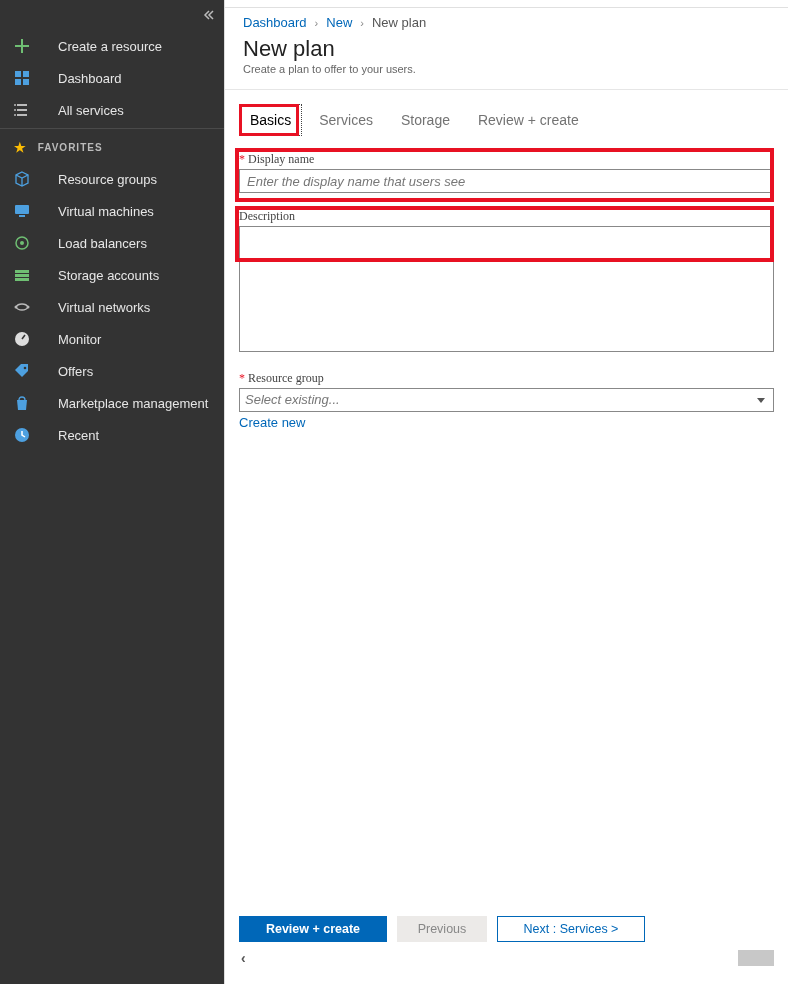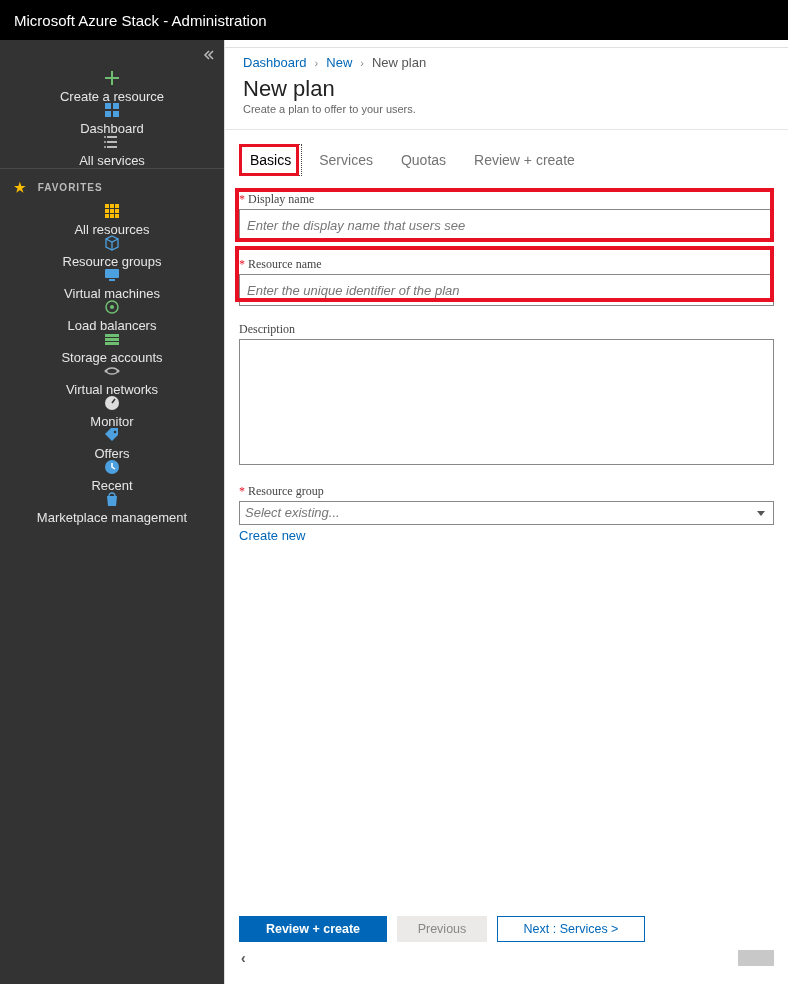--- a/index.html
+++ b/index.html
@@ -4,21 +4,21 @@
 <style>
 * { box-sizing: border-box; margin: 0; padding: 0; }
 html, body { width: 788px; height: 984px; font-family: "Segoe UI", Arial, sans-serif; font-size: 13px; color: #323130; overflow: hidden; background: #fff; }
 .page { display: flex; flex-direction: column; height: 100%; }
 .topbar { background: #000; color: #fff; height: 40px; display: flex; align-items: center; padding: 0 14px; font-size: 15px; }
 .body { display: flex; flex: 1; min-height: 0; }
 .sidebar { width: 224px; background: #333; color: #fff; display: flex; flex-direction: column; font-size: 13px; }
 .collapse-row { height: 30px; background: #333; display: flex; justify-content: flex-end; align-items: center; padding-right: 10px; }
 .chevron-dbl { color: #bbb; font-size: 14px; }
 .chevron-dbl svg { display: block; }
-.side-item { display: flex; align-items: center; height: 32px; padding: 0 14px; gap: 3px; cursor: pointer; color: #e6e6e6; flex-direction: column; }
+.side-item { display: flex; align-items: center; height: 32px; padding: 0 14px; gap: 28px; cursor: pointer; color: #e6e6e6; }
 .side-icon { width: 16px; height: 16px; display: flex; align-items: center; justify-content: center; flex-shrink: 0; }
 .side-icon svg { display: block; }
 .favorites-hdr { display: flex; align-items: center; height: 32px; padding: 0 14px; gap: 11px; color: #bbb; font-size: 10px; letter-spacing: 1px; font-weight: 600; }
 .star { color: #fbbc04; font-size: 13px; }
 .sep { border-top: 1px solid #4a4a4a; margin: 2px 0; }
 
 .main { flex: 1; display: flex; flex-direction: column; min-width: 0; border-left: 1px solid #ddd; position: relative; }
 .scrollbar-top { height: 8px; border-bottom: 1px solid #e0e0e0; }
 
 .breadcrumb { padding: 7px 18px 4px; font-size: 13px; display: flex; align-items: center; gap: 8px; }
@@ -38,21 +38,21 @@
 .tab { padding: 7px 10px; font-size: 14px; color: #737373; cursor: pointer; border: 1px solid transparent; background: transparent; }
 .tab.active { color: #000000; border: 1px dotted #444; }
 
 .form-area { padding: 6px 14px 0; position: relative; }
 .hl-box1 { position: absolute; left: 10px; top: 6px; right: 14px; height: 54px; border: 4px solid #e81123; pointer-events: none; }
 .hl-box2 { position: absolute; left: 10px; top: 64px; right: 14px; height: 56px; border: 4px solid #e81123; pointer-events: none; }
 
 .field { margin-bottom: 12px; }
 .lbl-row { font-size: 12px; color: #444; margin-bottom: 2px; padding-top: 4px; font-family: Liberation Serif, serif; }
 .req { color: #e81123; margin-right: 3px; }
-.text-input { width: 100%; height: 32px; border: 1px solid #888; border-bottom-width: 1px; padding: 3px 7px; font-size: 13px; font-style: italic; color: #777; }
+.text-input { width: 100%; height: 24px; border: 1px solid #888; border-bottom-width: 1px; padding: 3px 7px; font-size: 13px; font-style: italic; color: #777; }
 .text-input::placeholder { font-style: italic; color: #777; }
 .textarea { width: 100%; height: 126px; border: 1px solid #888; resize: none; padding: 5px 7px; font-size: 13px; font-family: inherit; }
 .select { width: 100%; height: 24px; border: 1px solid #888; padding: 3px 5px; font-size: 13px; font-style: italic; color: #777; background: #fff; position: relative; }
 .select::after { content: ""; position: absolute; right: 8px; top: 9px; border-left: 4px solid transparent; border-right: 4px solid transparent; border-top: 5px solid #555; }
 .link-small { color: #0067b8; font-size: 13px; cursor: pointer; display: inline-block; margin-top: 3px; }
 
 .footer { position: absolute; bottom: 18px; left: 14px; right: 14px; }
 .btn-row { display: flex; gap: 10px; padding-bottom: 8px; }
 .btn { height: 26px; min-width: 148px; font-size: 12.5px; border: none; cursor: pointer; display: inline-flex; align-items: center; justify-content: center; }
 .btn.primary { background: #0067b8; color: #fff; font-weight: 600; }
@@ -60,23 +60,20 @@
 .btn.outline { background: #fff; color: #0067b8; border: 1px solid #0067b8; min-width: 148px; }
 .scrollbar-bot { height: 16px; display: flex; align-items: center; }
 .sb-arrow { width: 16px; color: #555; font-size: 14px; font-weight: bold; padding-left: 2px; }
 .sb-track { flex: 1; position: relative; height: 16px; }
 .sb-thumb { position: absolute; right: 0; top: 0; width: 36px; height: 16px; background: #c8c8c8; }
 </style>
 </head>
 <body>
 
 <div class="page">
-  <div class="topbar">
-    <span>Microsoft Azure Stack - Administration</span>
-  </div>
   <div class="body">
 
     <div class="sidebar">
       <div class="collapse-row">
         <span class="chevron-dbl">
           <svg width="12" height="12" viewBox="0 0 12 12">
               <path d="M7 2 L3 6 L7 10 M11 2 L7 6 L11 10" stroke="#bbb" stroke-width="1.5" fill="none"></path>
             </svg>
         </span>
       </div>
@@ -113,36 +110,20 @@
       </div>
       <div class="sep"></div>
       <div class="favorites-hdr">
         <span class="star">★</span>
         <span>FAVORITES</span>
       </div>
 
       <div class="side-item">
         <span class="side-icon">
             <svg width="16" height="16" viewBox="0 0 16 16">
-              <rect x="1" y="1" width="4" height="4" fill="#fbbc04"></rect>
-              <rect x="6" y="1" width="4" height="4" fill="#fbbc04"></rect>
-              <rect x="11" y="1" width="4" height="4" fill="#fbbc04"></rect>
-              <rect x="1" y="6" width="4" height="4" fill="#fbbc04"></rect>
-              <rect x="6" y="6" width="4" height="4" fill="#fbbc04"></rect>
-              <rect x="11" y="6" width="4" height="4" fill="#fbbc04"></rect>
-              <rect x="1" y="11" width="4" height="4" fill="#fbbc04"></rect>
-              <rect x="6" y="11" width="4" height="4" fill="#fbbc04"></rect>
-              <rect x="11" y="11" width="4" height="4" fill="#fbbc04"></rect>
-            </svg>
-          </span>
-        <span>All resources</span>
-      </div>
-      <div class="side-item">
-        <span class="side-icon">
-            <svg width="16" height="16" viewBox="0 0 16 16">
               <path d="M8 1l6 3v8l-6 3-6-3V4z" fill="none" stroke="#4da0e0" stroke-width="1.3"></path>
               <path d="M2 4l6 3 6-3M8 7v8" stroke="#4da0e0" fill="none" stroke-width="1.3"></path>
             </svg>
           </span>
         <span>Resource groups</span>
       </div>
       <div class="side-item">
         <span class="side-icon">
             <svg width="16" height="16" viewBox="0 0 16 16">
               <rect x="1" y="2" width="14" height="9" rx="1" fill="#4da0e0"></rect>
@@ -194,34 +175,34 @@
             <svg width="16" height="16" viewBox="0 0 16 16">
               <path d="M1 7l6-6h7v7l-6 6z" fill="#4da0e0"></path>
               <circle cx="11" cy="5" r="1.3" fill="#333"></circle>
             </svg>
           </span>
         <span>Offers</span>
       </div>
       <div class="side-item">
         <span class="side-icon">
             <svg width="16" height="16" viewBox="0 0 16 16">
+              <path d="M3 5h10l-1 10H4z" fill="#4da0e0"></path>
+              <path d="M5 5c0-2 1-3 3-3s3 1 3 3" stroke="#4da0e0" fill="none" stroke-width="1.3"></path>
+            </svg>
+          </span>
+        <span>Marketplace management</span>
+      </div>
+      <div class="side-item">
+        <span class="side-icon">
+            <svg width="16" height="16" viewBox="0 0 16 16">
               <circle cx="8" cy="8" r="7" fill="#4da0e0"></circle>
               <path d="M8 4v4l3 2" stroke="#fff" stroke-width="1.5" fill="none"></path>
             </svg>
           </span>
         <span>Recent</span>
-      </div>
-      <div class="side-item">
-        <span class="side-icon">
-            <svg width="16" height="16" viewBox="0 0 16 16">
-              <path d="M3 5h10l-1 10H4z" fill="#4da0e0"></path>
-              <path d="M5 5c0-2 1-3 3-3s3 1 3 3" stroke="#4da0e0" fill="none" stroke-width="1.3"></path>
-            </svg>
-          </span>
-        <span>Marketplace management</span>
       </div>
     </div>
 
     <div class="main">
       <div class="scrollbar-top"></div>
 
       <div class="breadcrumb">
         <span class="bc-link">Dashboard</span>
         <span class="bc-sep">›</span>
         <span class="bc-link">New</span>
@@ -233,38 +214,34 @@
         <div class="h1">New plan</div>
         <div class="subtitle">Create a plan to offer to your users.</div>
       </div>
       <div class="hr"></div>
 
       <div class="tabs-wrap">
         <div class="tabs-hl"></div>
         <div class="tabs">
           <button class="tab active">Basics</button>
           <button class="tab">Services</button>
-          <button class="tab">Quotas</button>
+          <button class="tab">Storage</button>
           <button class="tab">Review + create</button>
         </div>
       </div>
 
       <div class="form-area">
         <div class="hl-box1"></div>
         <div class="hl-box2"></div>
 
         <div class="field">
           <div class="lbl-row"><span class="req">*</span><span>Display name</span></div>
           <input class="text-input" placeholder="Enter the display name that users see" style="">
         </div>
 
-        <div class="field">
-          <div class="lbl-row"><span class="req">*</span><span>Resource name</span></div>
-          <input class="text-input" placeholder="Enter the unique identifier of the plan" style="">
-        </div>
 
         <div class="field">
           <div class="lbl-row">Description</div>
           <textarea class="textarea" style=""></textarea>
         </div>
 
         <div class="field">
           <div class="lbl-row"><span class="req">*</span><span>Resource group</span></div>
           <div class="select"><span>Select existing...</span></div>
           <span class="link-small">Create new</span>

